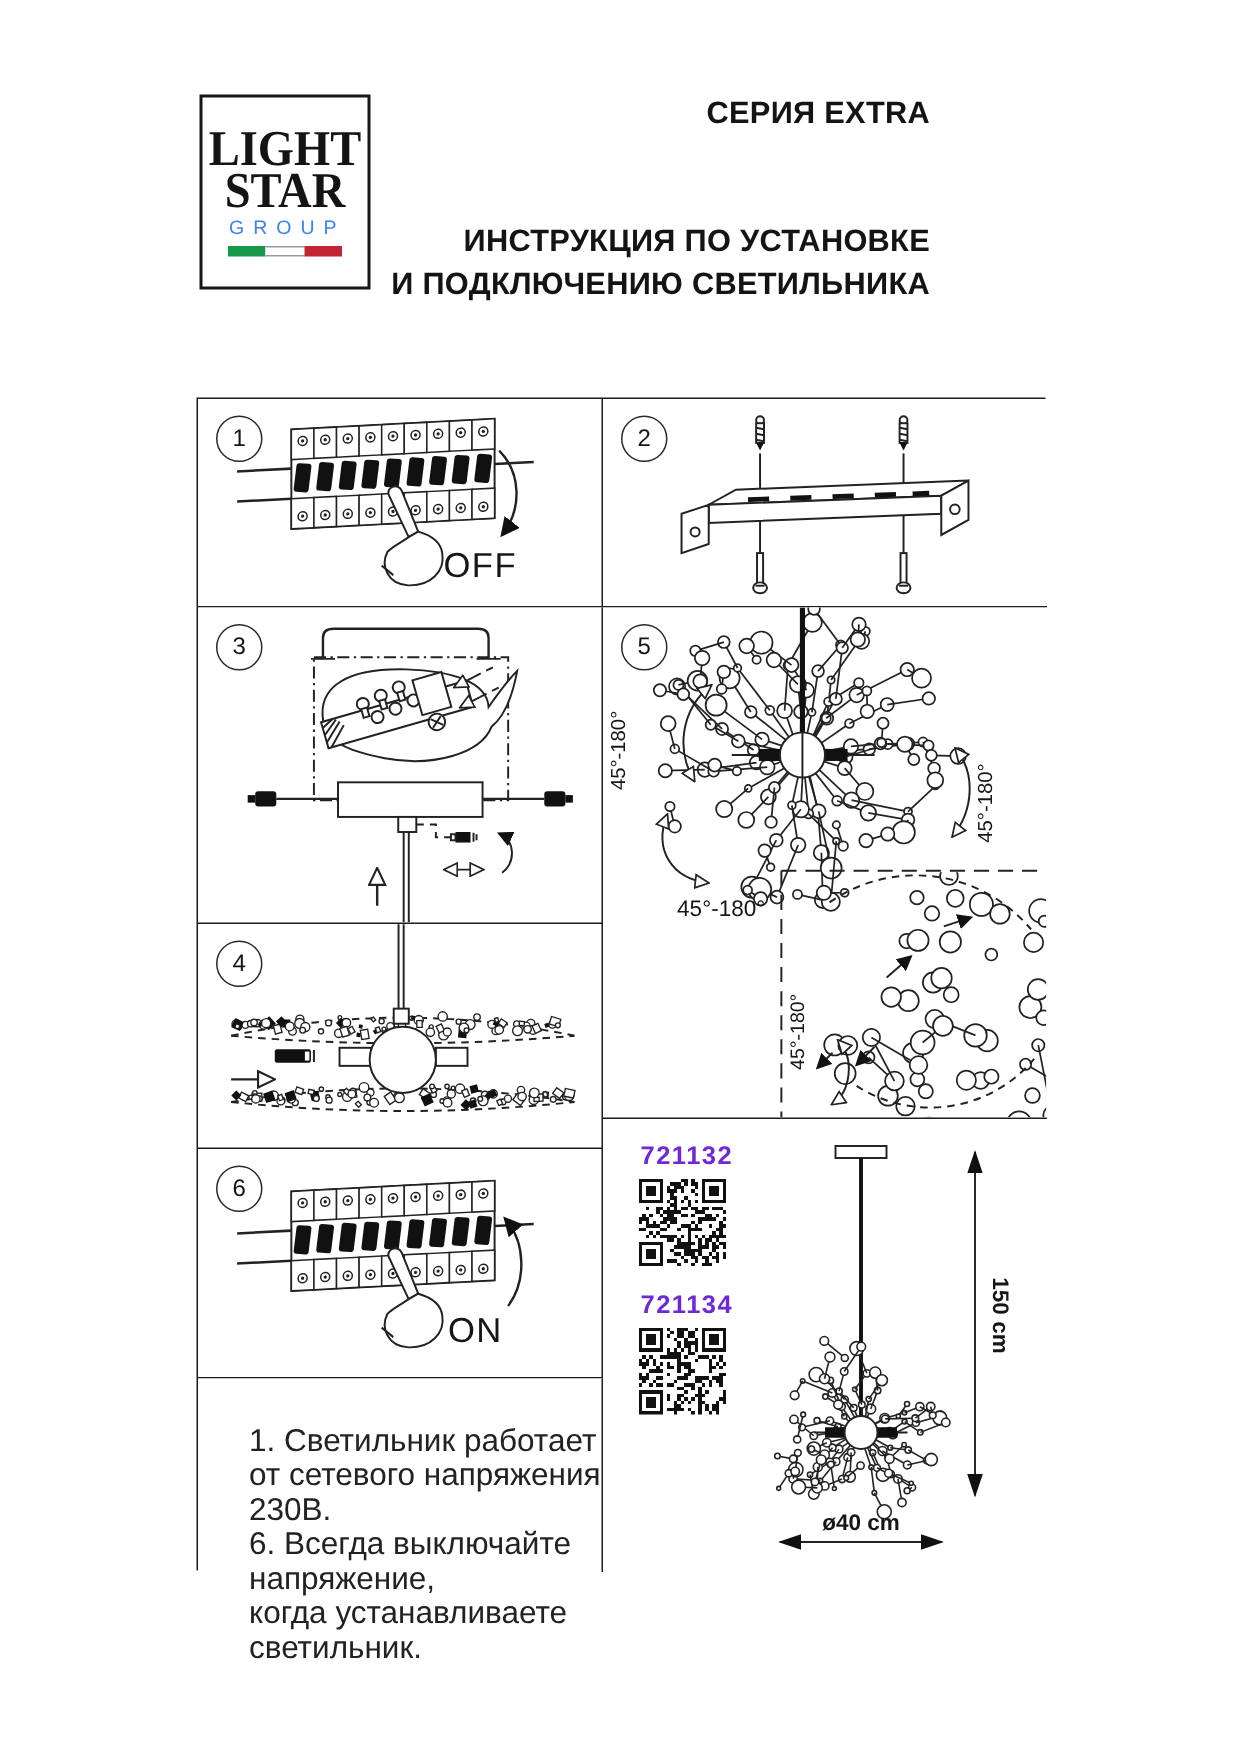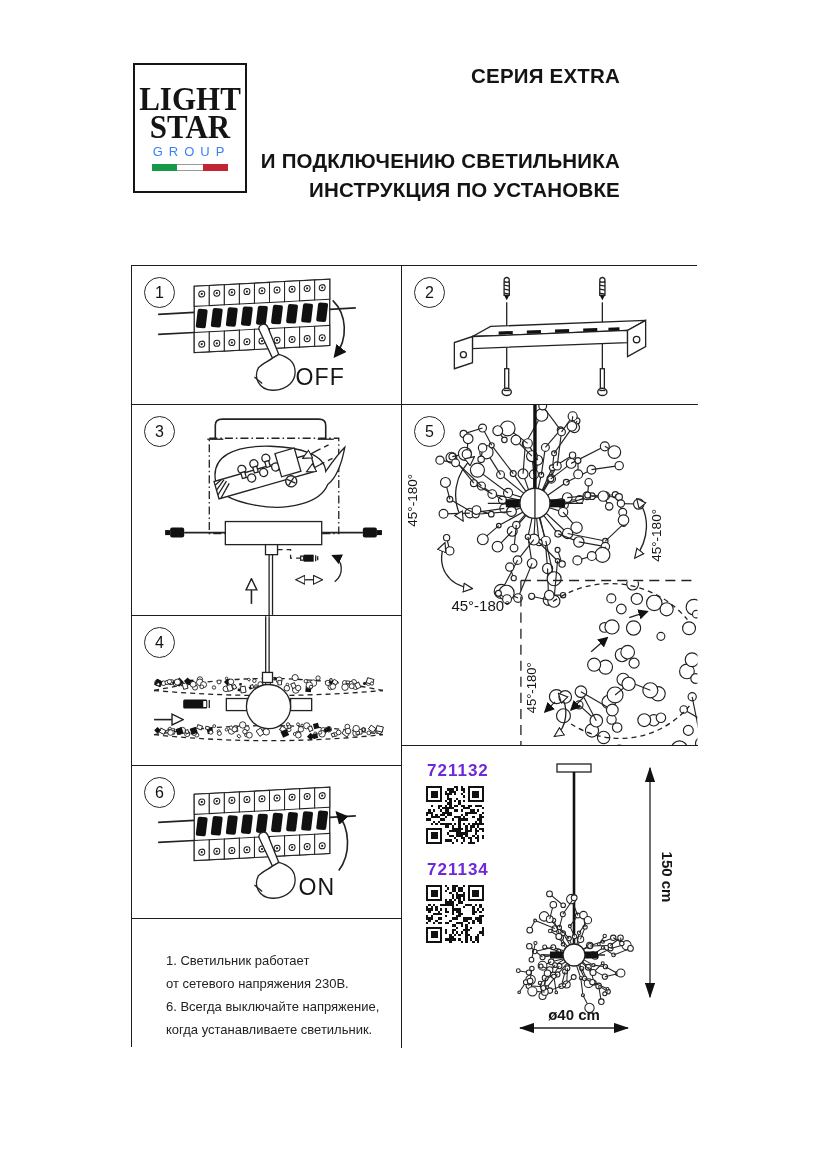--- a/index.html
+++ b/index.html
@@ -25,21 +25,21 @@
          display:flex;align-items:center;justify-content:center;font-size:16px;color:#141414;z-index:3;background:#fff;}
   .draw{position:absolute;left:0;top:0;width:100%;height:100%;}
   svg text{font-family:"Liberation Sans",sans-serif;fill:#161616;}
   .ln{fill:none;stroke:#222;stroke-width:1.3;}
   .ln2{fill:none;stroke:#222;stroke-width:1.6;}
   .wh{fill:#fff;stroke:#222;stroke-width:1.3;}
   .bk{fill:#111;stroke:none;}
   .dash{stroke-dasharray:5 4;}
   .ddot{stroke-dasharray:8 3 1.5 3;}
   
-  .notes{position:absolute;left:34px;top:30px;font-size:13px;line-height:23px;color:#222;}
+  .notes{position:absolute;left:34px;top:30px;font-size:21px;line-height:23px;color:#222;}
   
   .qr-label{position:absolute;left:25px;font-weight:bold;font-size:17px;letter-spacing:1px;color:#6d28d9;}
   .qr-box{position:absolute;left:24px;display:block;background:#fff;}
 </style>
 </head>
 <body>
 
 <svg width="0" height="0" style="position:absolute" aria-hidden="true">
   <defs>
     <marker id="mA" viewBox="0 0 10 10" refX="8.5" refY="5" markerWidth="8" markerHeight="8" orient="auto-start-reverse">
@@ -64,22 +64,22 @@
       <div class="fg" id="flag-g" style="background: rgb(22, 154, 73);"></div>
       <div class="fw"></div>
       <div class="fg" id="flag-r" style="background: rgb(194, 36, 51);"></div>
     </div>
   </div>
 
   <div id="hdr-top">
     <div>СЕРИЯ EXTRA</div>
   </div>
   <div id="hdr-title">
+    <div>ИНСТРУКЦИЯ ПО УСТАНОВКЕ</div>
     <div>И ПОДКЛЮЧЕНИЮ СВЕТИЛЬНИКА</div>
-    <div>ИНСТРУКЦИЯ ПО УСТАНОВКЕ</div>
   </div>
 
   <div id="grid">
 
     <div class="panel br bb" style="left:0;top:0;width:270px;height:139px;">
       <div class="badge">1</div>
       <svg class="draw" viewBox="0 0 268 137">
         <g transform="translate(62,20) skewY(-3)">
             <line x1="-36" y1="26" x2="0" y2="26" stroke="#222" stroke-width="1.7"></line>
             <line x1="-36" y1="46" x2="0" y2="46" stroke="#222" stroke-width="1.7"></line>

